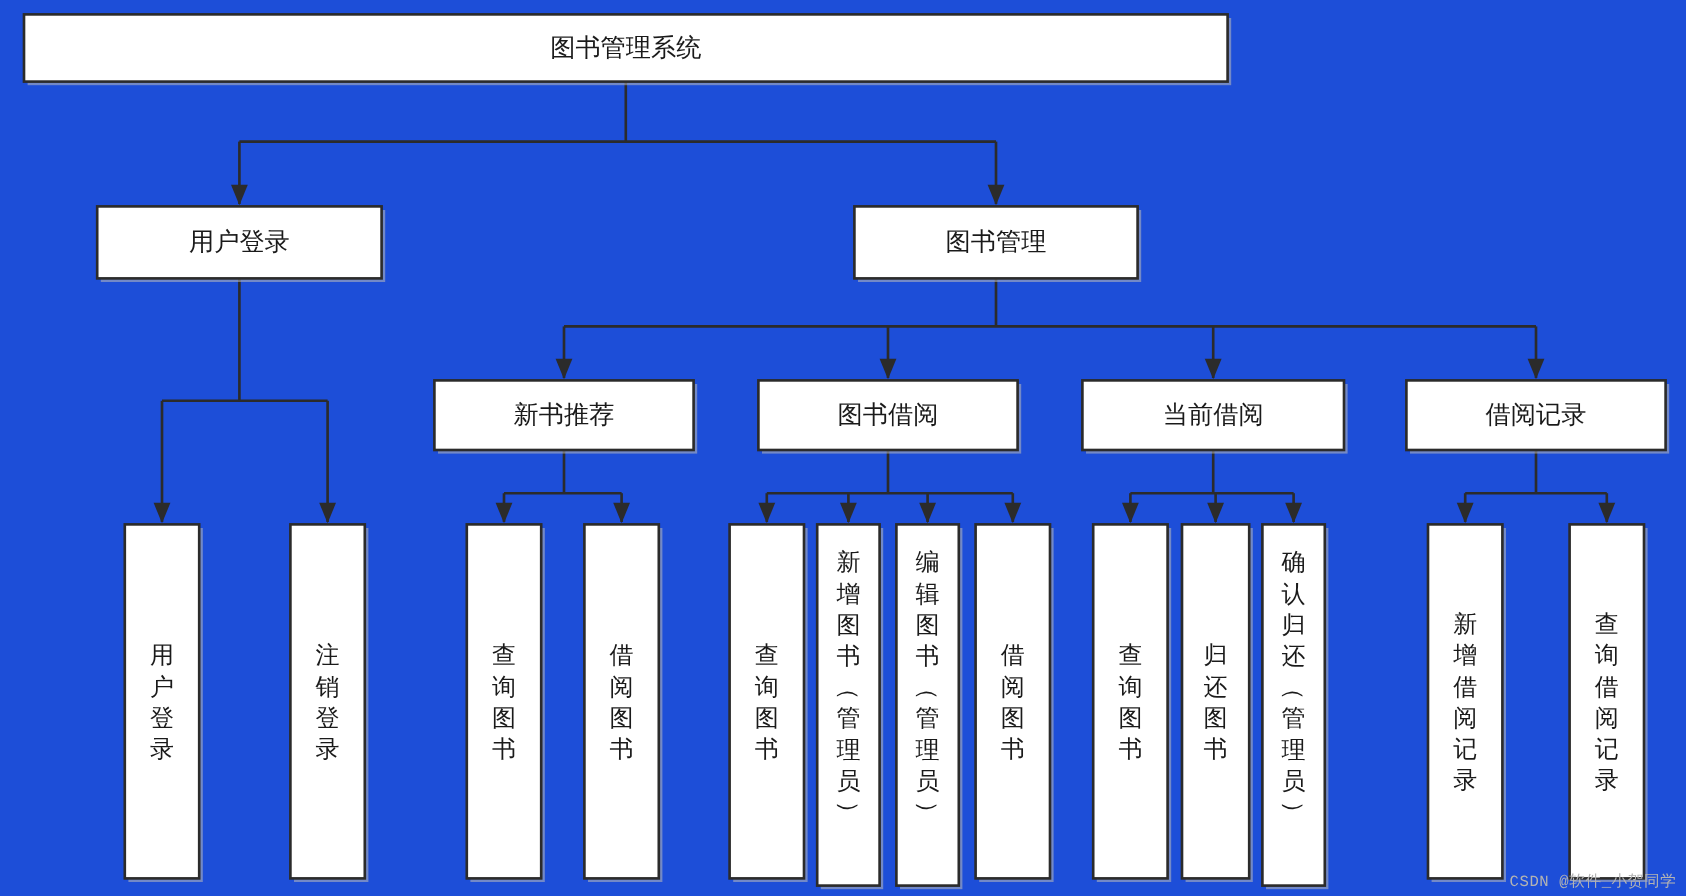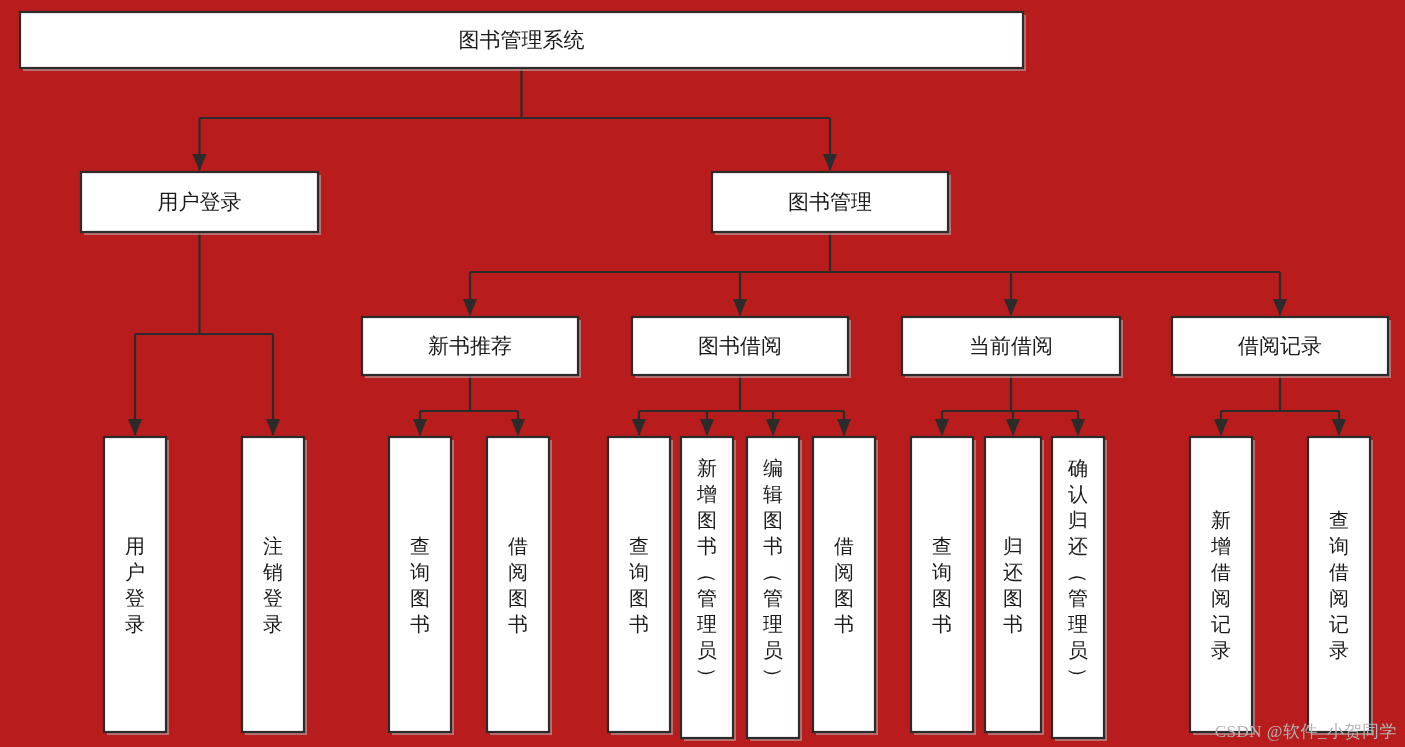--- a/index.html
+++ b/index.html
@@ -7,21 +7,21 @@
     padding: 0;
     background: #ffffff;
   }
   body {
     font-family: "Liberation Sans", "DejaVu Sans", sans-serif;
   }
   #stage {
     position: relative;
     width: 1405px;
     height: 747px;
-    background: #b91c1c;
+    background: #1d4ed8;
     overflow: hidden;
   }
   svg#tree {
     position: absolute;
     left: 0;
     top: 0;
     width: 1405px;
     height: 747px;
   }
   .node-box {
@@ -53,22 +53,22 @@
   .leaf-label {
     fill: #1a1a1a;
     font-family: "Liberation Sans", "DejaVu Sans", sans-serif;
     font-size: 20px;
     text-anchor: middle;
   }
   .watermark {
     position: absolute;
     right: 8px;
     bottom: 4px;
-    font-family: Liberation Serif, serif;
-    font-size: 17px;
+    font-family: Liberation Mono, monospace;
+    font-size: 13px;
     color: #b3b3b3;
     letter-spacing: 0.5px;
     white-space: nowrap;
     user-select: none;
   }
 </style>
 </head>
 <body>
 
 <div id="stage">

